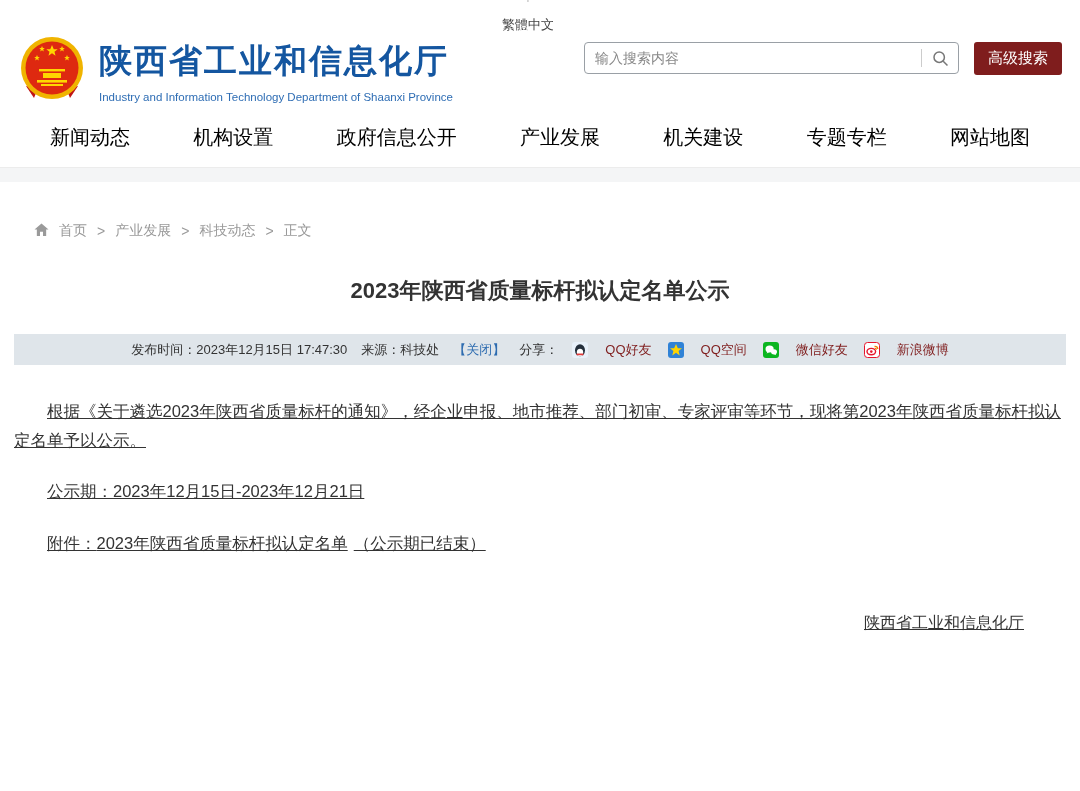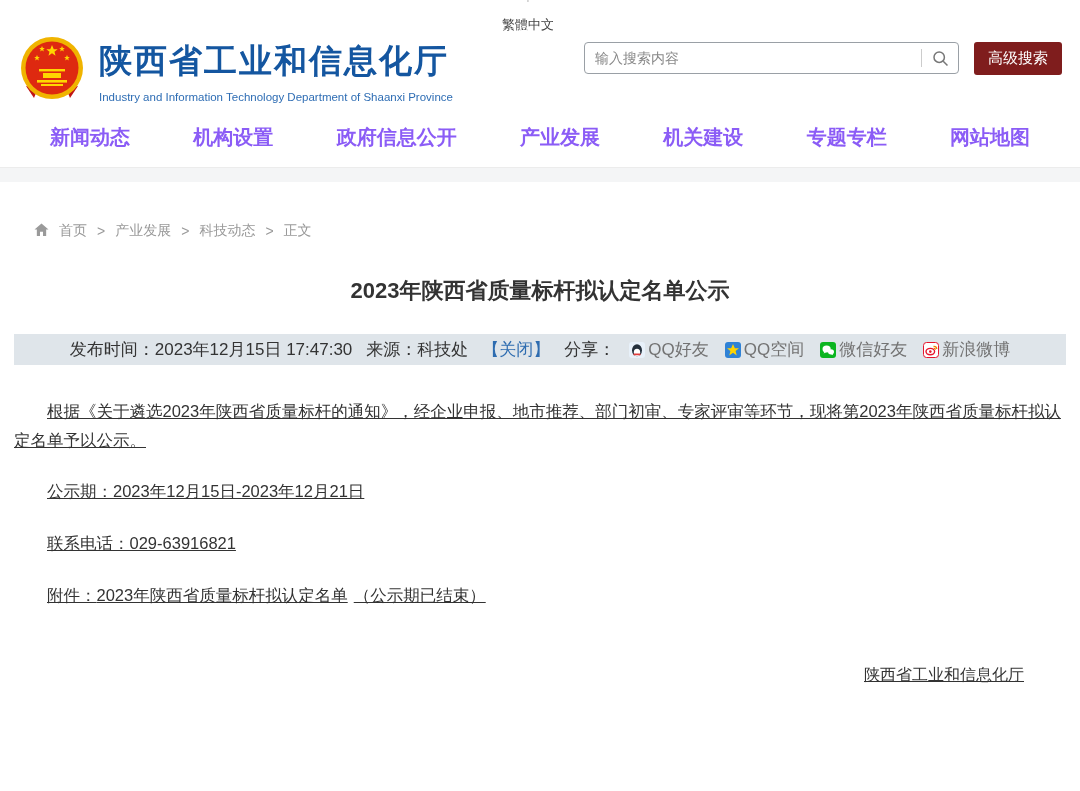--- a/index.html
+++ b/index.html
@@ -44,39 +44,39 @@
   .adv-btn {
     width: 88px; height: 33px; background: #7f1d1d; color: #fff;
     font-size: 15px; border: none; border-radius: 3px; cursor: pointer;
     font-family: inherit;
   }
   .keywords-row { margin-top: 11px; font-size: 13px; color: #222; display: flex; }
   .kw-label { margin-right: 12px; }
   .kw { margin-right: 27px; cursor: pointer; }
   
   .nav { display: flex; justify-content: space-between; padding: 8px 50px 16px 50px; background: #fff; }
-  .nav-item { font-size: 20px; font-weight: bold; color: #8b5cf6; cursor: pointer; white-space: nowrap; }
+  .nav-item { font-size: 20px; font-weight: normal; color: #000000; cursor: pointer; white-space: nowrap; }
   .gray-strip { height: 15px; background: #f4f5f6; border-top: 1px solid #ececec; }
   
   .breadcrumb {
     padding: 40px 0 0 34px;
     font-size: 14px; color: #999;
     display: flex; align-items: center; gap: 10px;
   }
   .crumb { cursor: pointer; }
   .crumb.current { cursor: default; }
   .article-title { text-align: center; font-size: 22px; font-weight: bold; color: #333; margin: 36px 0 28px 0; }
   .meta-bar {
     margin: 0 14px; background: #dfe5ea; height: 31px;
     display: flex; align-items: center; justify-content: center;
-    font-size: 17px; color: #333;
+    font-size: 13px; color: #333;
   }
   .meta-bar .gap { margin-right: 14px; }
   .blue-link { color: #2e6cb0; cursor: pointer; }
-  .share-item { display: inline-flex; align-items: center; gap: 3px; color: #737373; cursor: pointer; margin-right: 16px; }
+  .share-item { display: inline-flex; align-items: center; gap: 17px; color: #7f1d1d; cursor: pointer; margin-right: 16px; }
   .share-item:last-child { margin-right: 0; }
   .share-item svg { display: block; }
   
   .body-text { padding: 16px 14px 0 14px; font-size: 16.5px; color: #333; text-decoration: underline; }
   .body-text p.para { text-indent: 2em; line-height: 1.75; margin: 16px 0 26px 0; }
   .info-line { text-indent: 2em; margin-bottom: 30px; }
   .attach-note { margin-left: 6px; }
   .signature { text-align: right; padding-right: 42px; margin-top: 58px; font-size: 16px; }
 </style>
 </head>
@@ -212,20 +212,19 @@
       </svg>
     </span>
     <span>新浪微博</span>
   </span>
 </div>
 
 <div class="body-text">
   <p class="para">根据《关于遴选2023年陕西省质量标杆的通知》，经企业申报、地市推荐、部门初审、专家评审等环节，现将第2023年陕西省质量标杆拟认定名单予以公示。</p>
 
   <div class="info-line">公示期：2023年12月15日-2023年12月21日</div>
-  <div class="info-line">联系电话：029-63916821</div>
   <div class="info-line">
     <span>附件：</span><span>2023年陕西省质量标杆拟认定名单</span><span class="attach-note">（公示期已结束）</span>
   </div>
 
   <div class="signature">陕西省工业和信息化厅</div>
 
 </div>
 
 </body></html>

